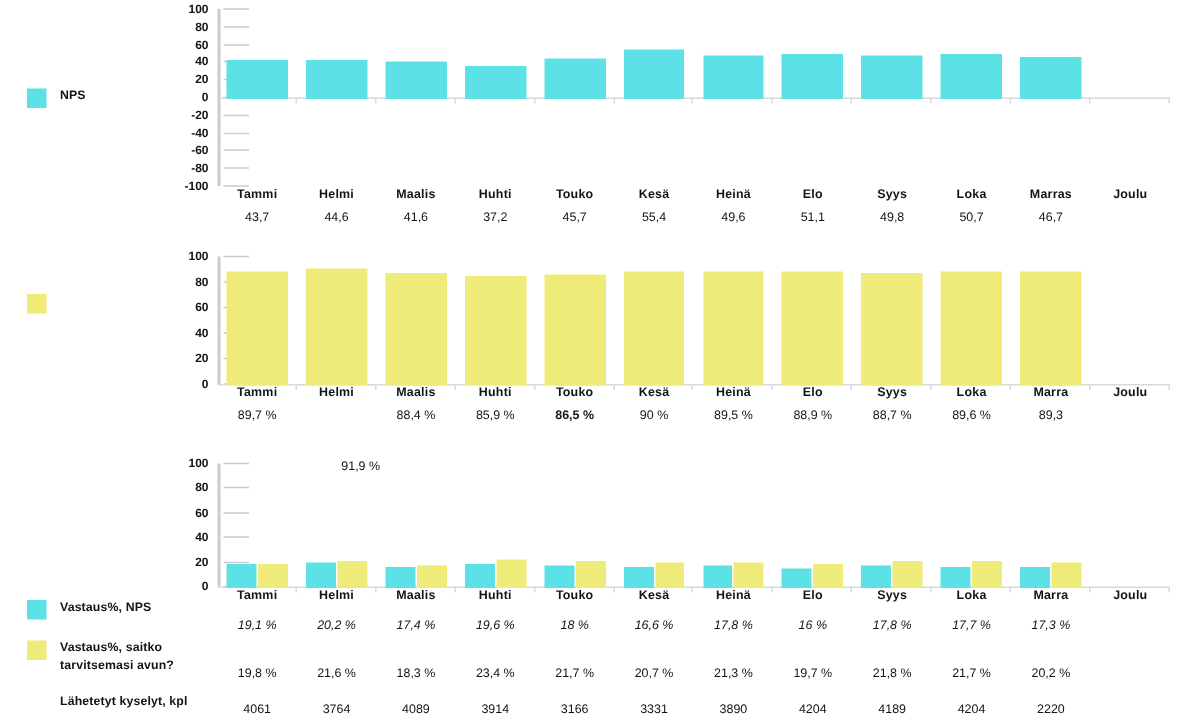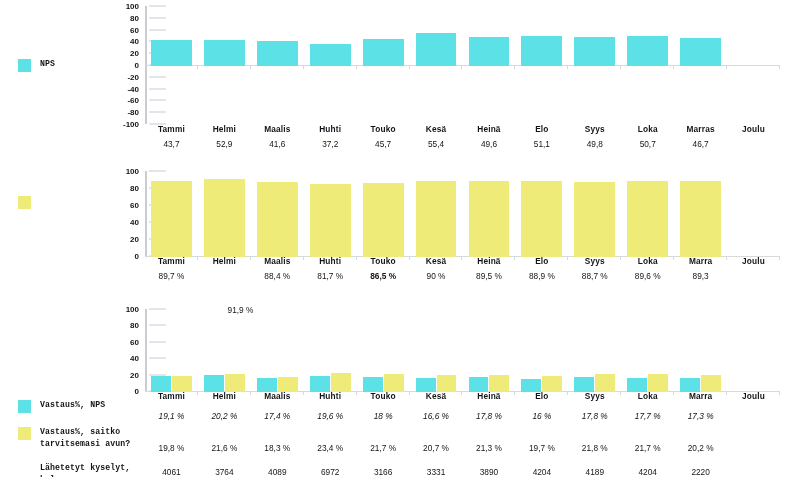--- a/index.html
+++ b/index.html
@@ -35,21 +35,20 @@
   }
   .sw-cyan { background: #5ce1e6; }
   .sw-yellow { background: #efeb79; }
   .legend-text {
     font-size: 8.2px;
     font-weight: 700;
     line-height: 12px;
     letter-spacing: .1px;
     color: #111418;
     white-space: pre-line;
-    font-family: Liberation Mono, monospace;
   }
   .legend-text.noswatch { margin-left: 22px; }
 
   
   .plot {
     position: absolute;
     left: 145px;
     width: 635px;
   }
   .yaxis {
@@ -259,21 +258,21 @@
       <span class="cell month" style="left: 264.583px; width: 52.9167px;">Kesä</span>
       <span class="cell month" style="left: 317.5px; width: 52.9167px;">Heinä</span>
       <span class="cell month" style="left: 370.417px; width: 52.9167px;">Elo</span>
       <span class="cell month" style="left: 423.333px; width: 52.9167px;">Syys</span>
       <span class="cell month" style="left: 476.25px; width: 52.9167px;">Loka</span>
       <span class="cell month" style="left: 529.167px; width: 52.9167px;">Marras</span>
       <span class="cell month" style="left: 582.083px; width: 52.9167px;">Joulu</span>
     </div>
   <div class="xrow" id="xrow-nps-values" style="top:139px;height:14px;">
       <span class="cell value" style="left: 0px; width: 52.9167px;">43,7</span>
-      <span class="cell value" style="left: 52.9167px; width: 52.9167px;">52,9</span>
+      <span class="cell value" style="left: 52.9167px; width: 52.9167px;">44,6</span>
       <span class="cell value" style="left: 105.833px; width: 52.9167px;">41,6</span>
       <span class="cell value" style="left: 158.75px; width: 52.9167px;">37,2</span>
       <span class="cell value" style="left: 211.667px; width: 52.9167px;">45,7</span>
       <span class="cell value" style="left: 264.583px; width: 52.9167px;">55,4</span>
       <span class="cell value" style="left: 317.5px; width: 52.9167px;">49,6</span>
       <span class="cell value" style="left: 370.417px; width: 52.9167px;">51,1</span>
       <span class="cell value" style="left: 423.333px; width: 52.9167px;">49,8</span>
       <span class="cell value" style="left: 476.25px; width: 52.9167px;">50,7</span>
       <span class="cell value" style="left: 529.167px; width: 52.9167px;">46,7</span>
       <span class="cell value" style="left: 582.083px; width: 52.9167px;"></span>
@@ -391,21 +390,21 @@
       <span class="cell month" style="left: 370.417px; width: 52.9167px;">Elo</span>
       <span class="cell month" style="left: 423.333px; width: 52.9167px;">Syys</span>
       <span class="cell month" style="left: 476.25px; width: 52.9167px;">Loka</span>
       <span class="cell month" style="left: 529.167px; width: 52.9167px;">Marra</span>
       <span class="cell month" style="left: 582.083px; width: 52.9167px;">Joulu</span>
     </div>
   <div class="xrow" id="xrow-help-values" style="top:108px;height:14px;">
       <span class="cell value" style="left: 0px; width: 52.9167px;">89,7 %</span>
       <span class="cell value" style="left: 69px; width: 52.9167px; margin-top: 34px;">91,9 %</span>
       <span class="cell value" style="left: 105.833px; width: 52.9167px;">88,4 %</span>
-      <span class="cell value" style="left: 158.75px; width: 52.9167px;">81,7 %</span>
+      <span class="cell value" style="left: 158.75px; width: 52.9167px;">85,9 %</span>
       <span class="cell value" style="left: 211.667px; width: 52.9167px; font-weight: bold;">86,5 %</span>
       <span class="cell value" style="left: 264.583px; width: 52.9167px;">90 %</span>
       <span class="cell value" style="left: 317.5px; width: 52.9167px;">89,5 %</span>
       <span class="cell value" style="left: 370.417px; width: 52.9167px;">88,9 %</span>
       <span class="cell value" style="left: 423.333px; width: 52.9167px;">88,7 %</span>
       <span class="cell value" style="left: 476.25px; width: 52.9167px;">89,6 %</span>
       <span class="cell value" style="left: 529.167px; width: 52.9167px;">89,3</span>
       <span class="cell value" style="left: 582.083px; width: 52.9167px;"></span>
     </div>
 </div>
@@ -570,21 +569,21 @@
       <span class="cell value" style="left: 370.417px; width: 52.9167px;">19,7 %</span>
       <span class="cell value" style="left: 423.333px; width: 52.9167px;">21,8 %</span>
       <span class="cell value" style="left: 476.25px; width: 52.9167px;">21,7 %</span>
       <span class="cell value" style="left: 529.167px; width: 52.9167px;">20,2 %</span>
       <span class="cell value" style="left: 582.083px; width: 52.9167px;"></span>
     </div>
   <div class="xrow" id="xrow-resp-v3" style="top:164px;height:14px;">
       <span class="cell value" style="left: 0px; width: 52.9167px;">4061</span>
       <span class="cell value" style="left: 52.9167px; width: 52.9167px;">3764</span>
       <span class="cell value" style="left: 105.833px; width: 52.9167px;">4089</span>
-      <span class="cell value" style="left: 158.75px; width: 52.9167px;">6972</span>
+      <span class="cell value" style="left: 158.75px; width: 52.9167px;">3914</span>
       <span class="cell value" style="left: 211.667px; width: 52.9167px;">3166</span>
       <span class="cell value" style="left: 264.583px; width: 52.9167px;">3331</span>
       <span class="cell value" style="left: 317.5px; width: 52.9167px;">3890</span>
       <span class="cell value" style="left: 370.417px; width: 52.9167px;">4204</span>
       <span class="cell value" style="left: 423.333px; width: 52.9167px;">4189</span>
       <span class="cell value" style="left: 476.25px; width: 52.9167px;">4204</span>
       <span class="cell value" style="left: 529.167px; width: 52.9167px;">2220</span>
       <span class="cell value" style="left: 582.083px; width: 52.9167px;"></span>
     </div>
 </div>

